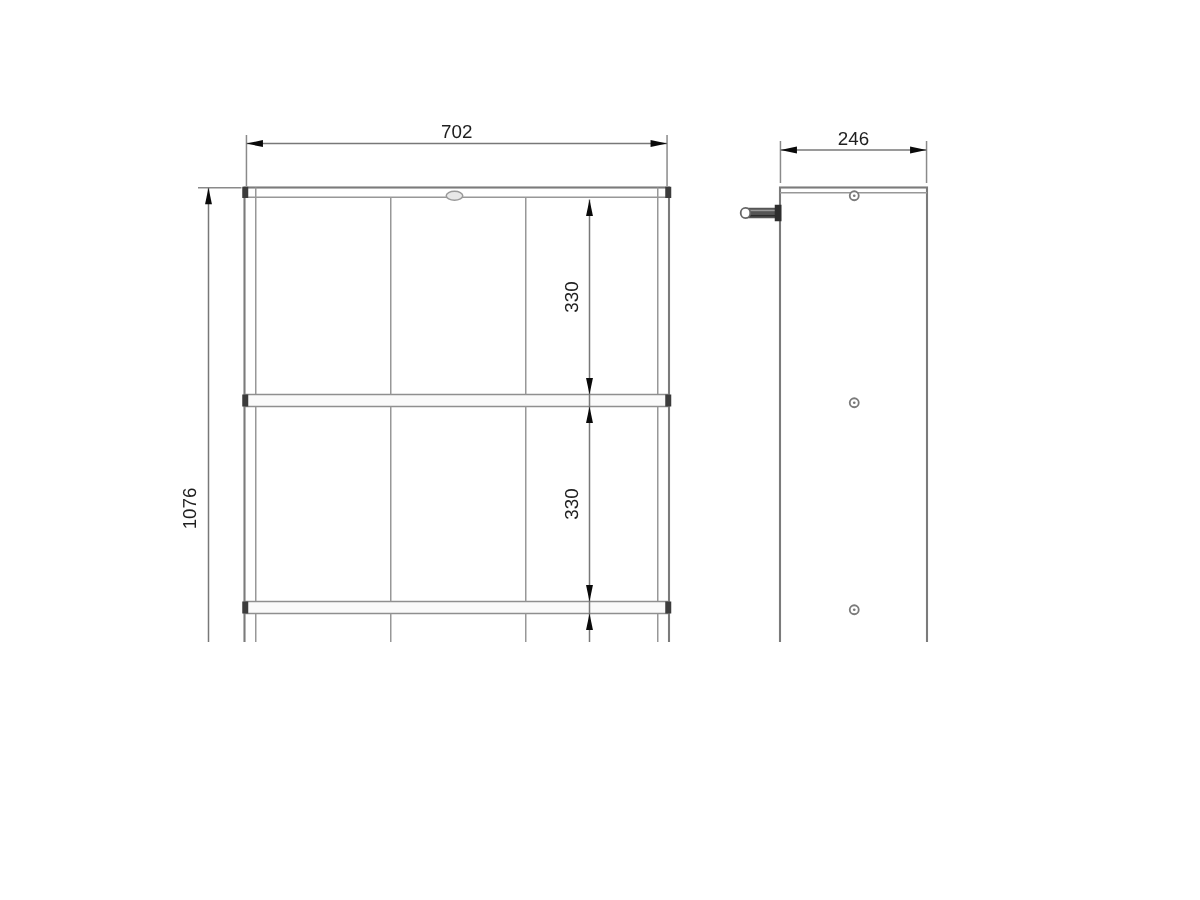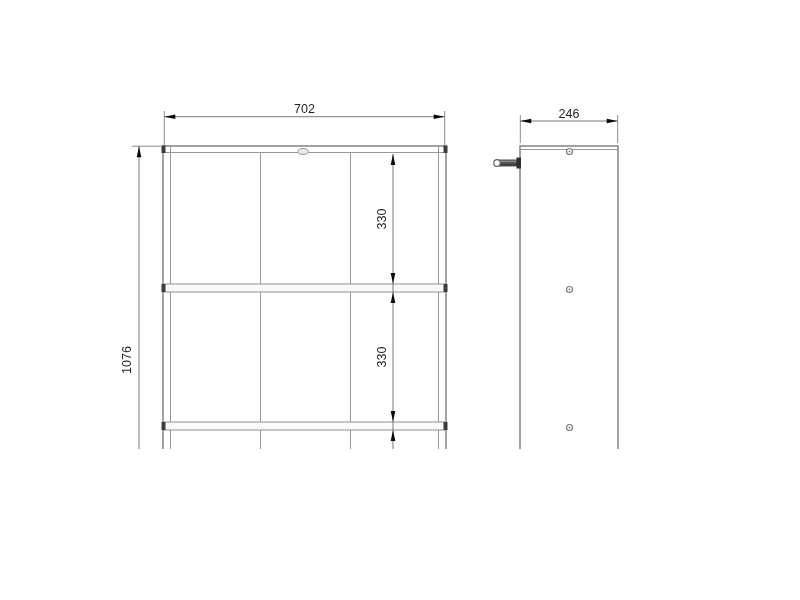--- a/index.html
+++ b/index.html
@@ -7,21 +7,20 @@
     padding: 0;
     background: #ffffff;
     font-family: "Liberation Sans", sans-serif;
   }
   .canvas {
     position: relative;
     width: 800px;
     height: 428px;
     background: #ffffff;
     overflow: hidden;
-    margin-top: 21px;
   }
   svg { display: block; }
   .dim-text {
     font-family: "Liberation Sans", sans-serif;
     font-size: 12.5px;
     fill: #1f1f1f;
   }
   .outline   { stroke: #7b7b7b; stroke-width: 1.4; fill: #ffffff; }
   .innerline { stroke: #989898; stroke-width: 1;   fill: none; }
   .shelfband { stroke: #8f8f8f; stroke-width: 1;   fill: #fafafa; }

